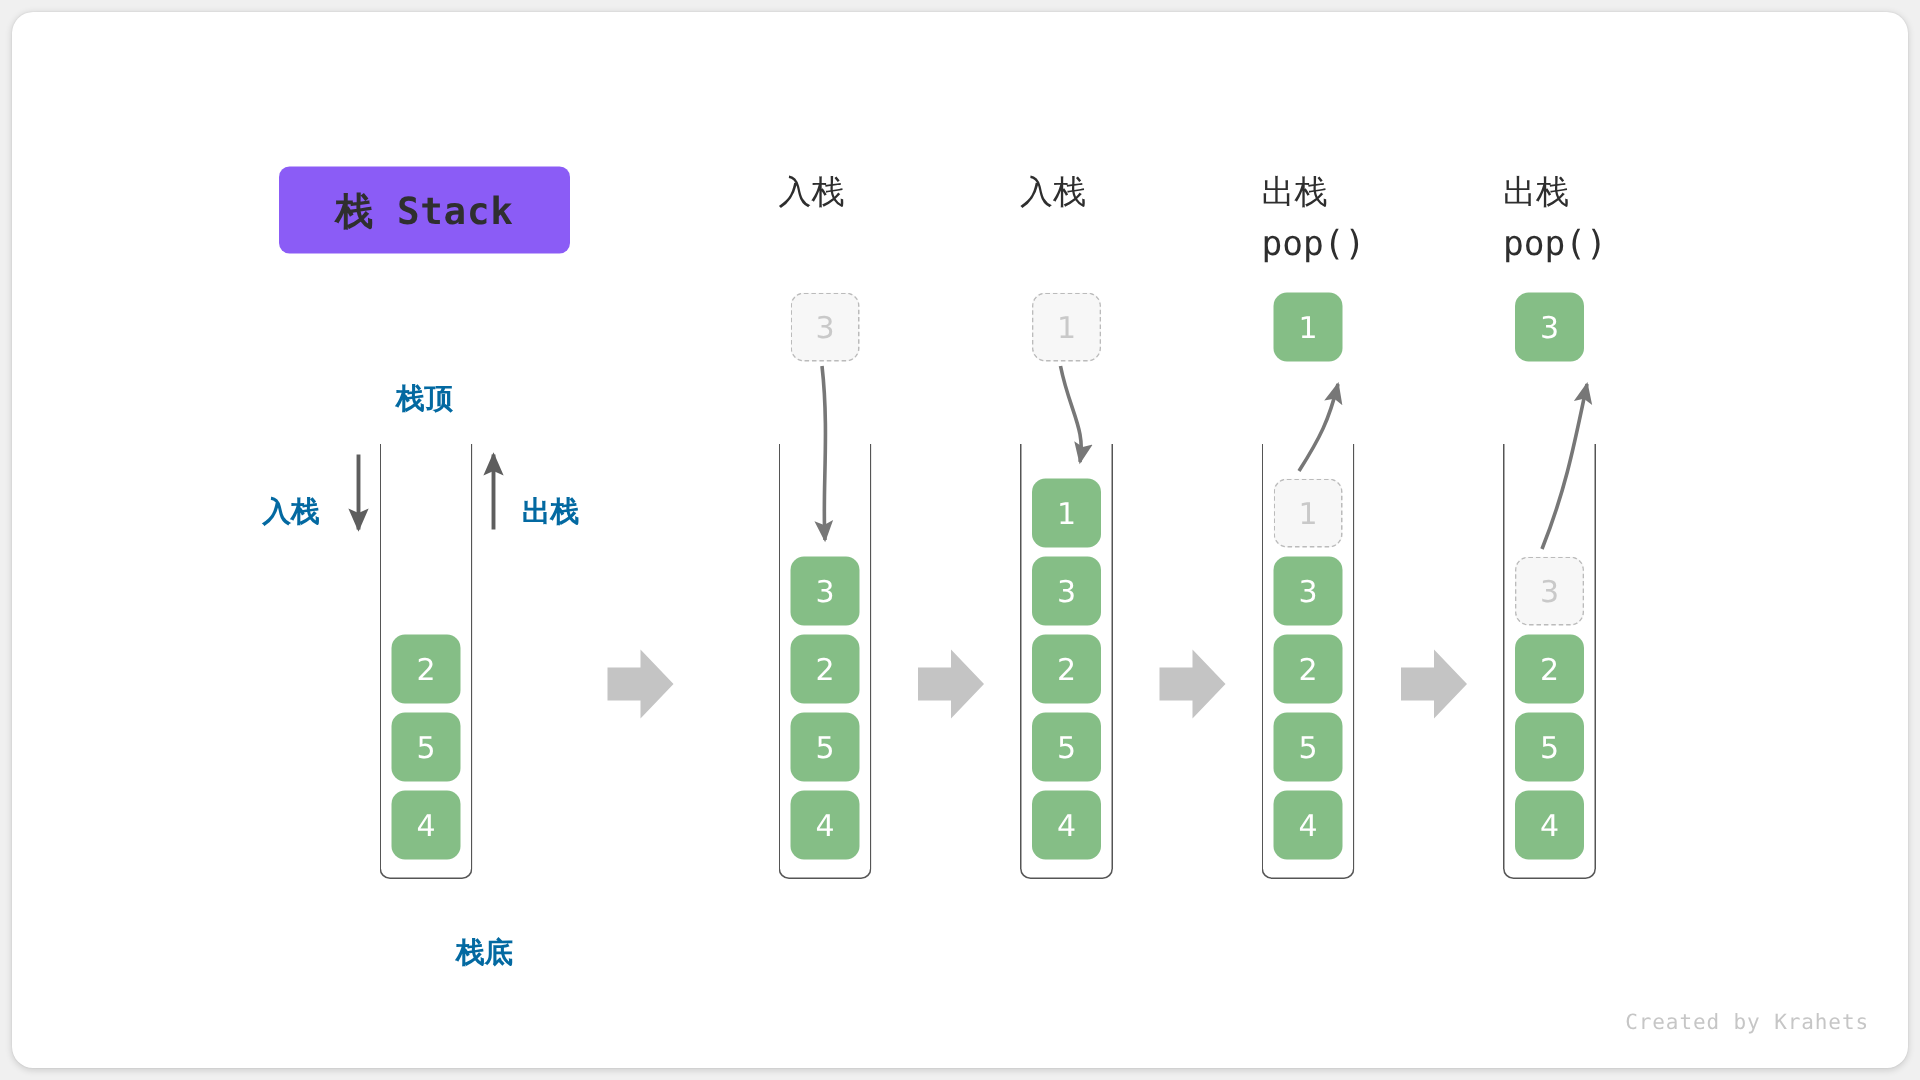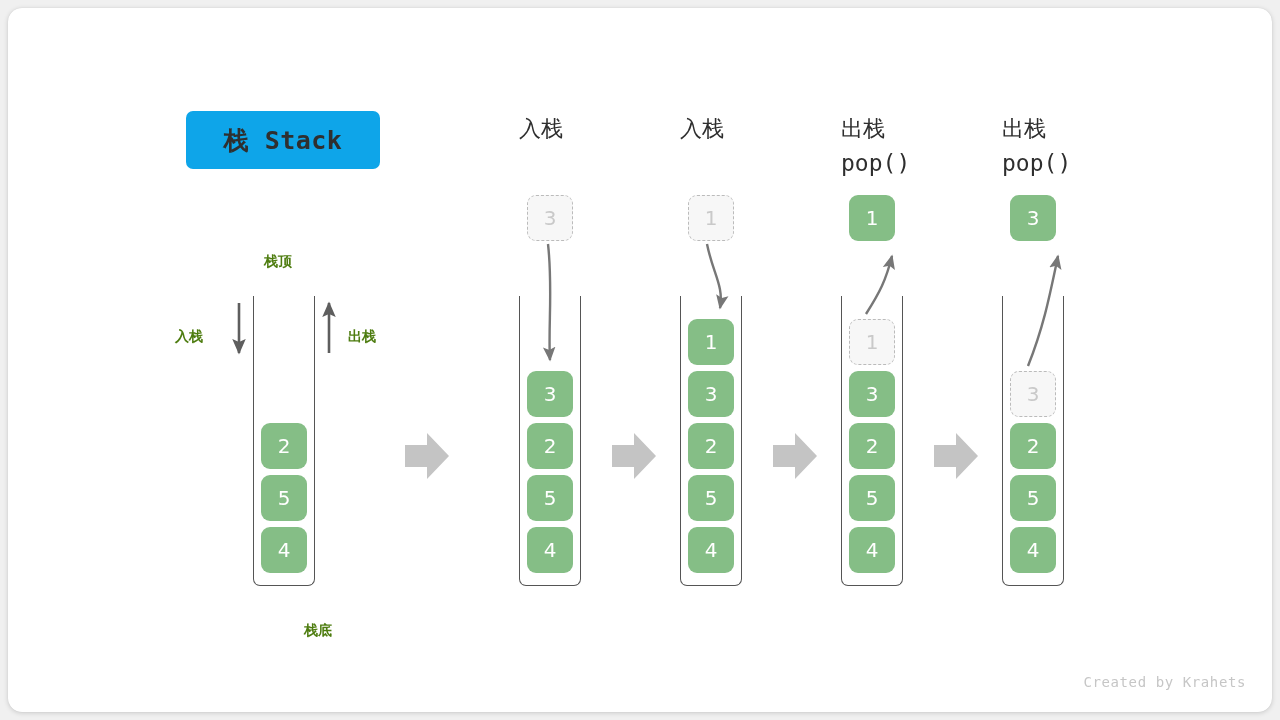--- a/index.html
+++ b/index.html
@@ -17,36 +17,36 @@
     border-radius: 14px;
     box-shadow: 0 1px 5px rgba(0,0,0,0.16), 0 0 1px rgba(0,0,0,0.12);
   }
   #stage { position: absolute; left: 0; top: 0; width: 1264px; height: 704px; }
 
   
   .badge {
     position: absolute;
     left: 178px; top: 103px;
     width: 194px; height: 58px;
-    background: #0ea5e9;
+    background: #8b5cf6;
     border-radius: 7px;
     display: flex; align-items: center; justify-content: center;
     font-family: "DejaVu Sans Mono", monospace;
     font-size: 25px; font-weight: bold;
     color: #2f2f2f;
     letter-spacing: 0.5px;
   }
 
   
   .cjk-bold {
     position: absolute;
     font-family: "DejaVu Sans", sans-serif;
     font-weight: bold;
-    font-size: 14px;
-    color: #4d7c0f;
+    font-size: 19px;
+    color: #0369a1;
     white-space: nowrap;
   }
   .col-head {
     position: absolute;
     width: 150px;
     text-align: left;
     white-space: nowrap;
   }
   .col-head .cn {
     display: block;

